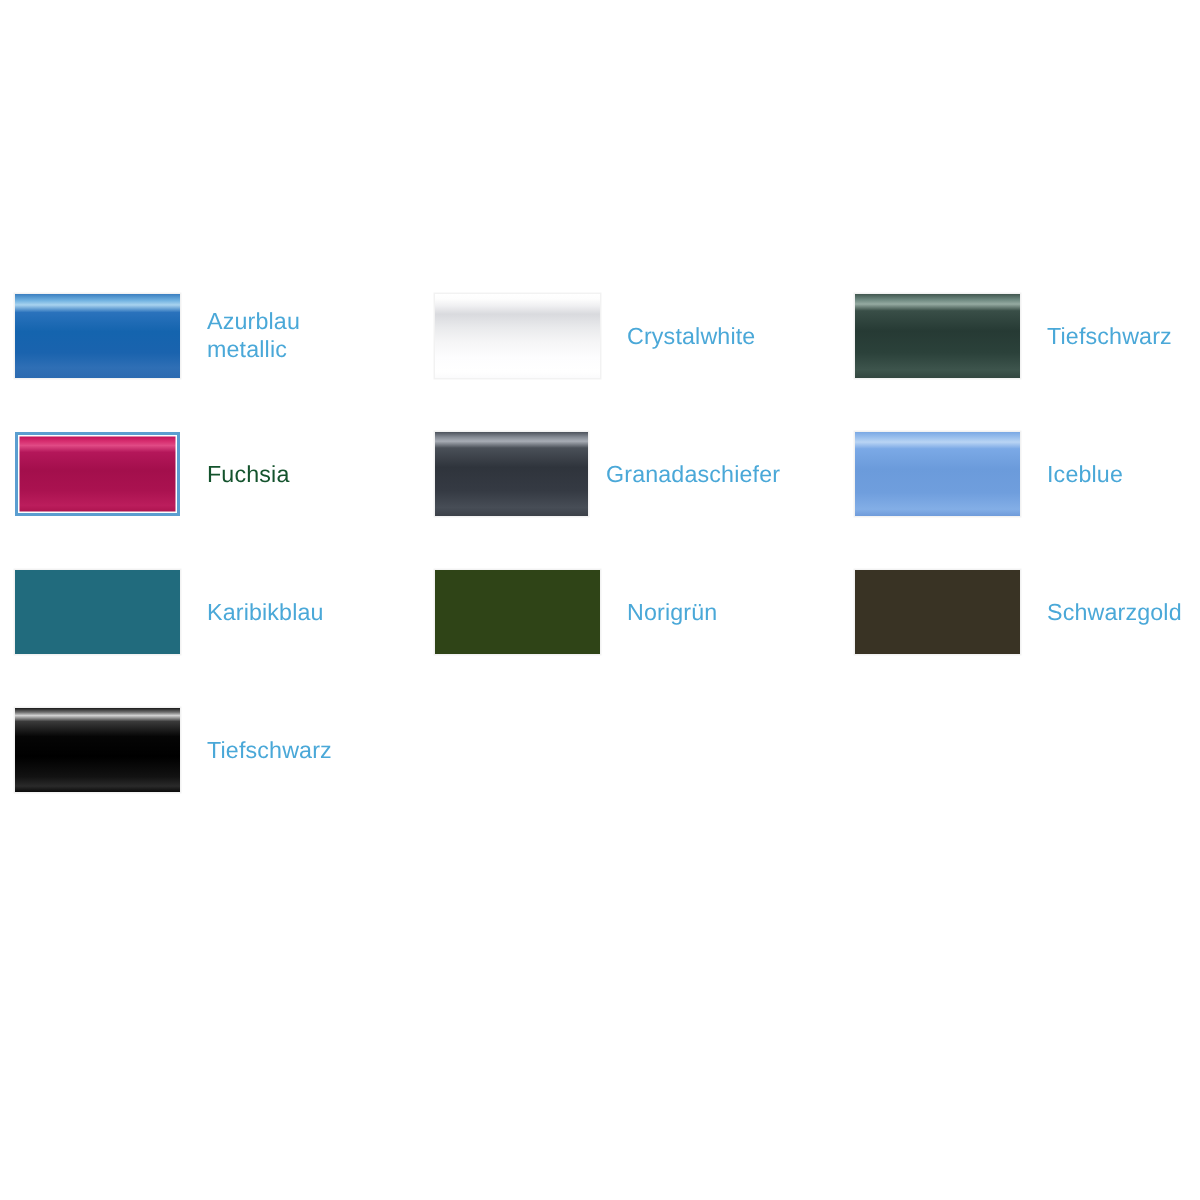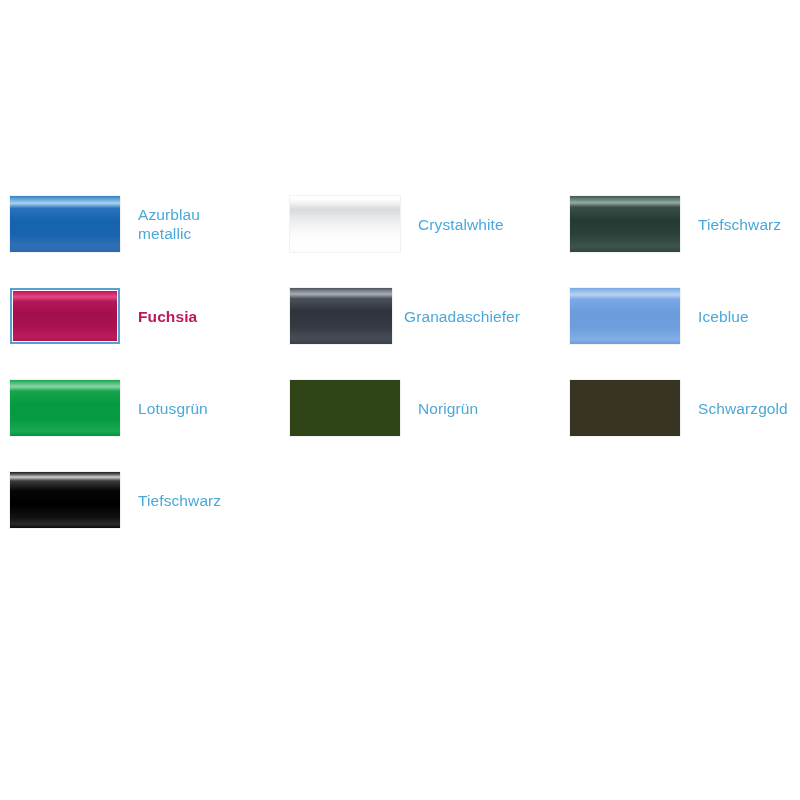--- a/index.html
+++ b/index.html
@@ -71,22 +71,22 @@
   .swatch-label {
     margin-left: 18px;
     font-size: 15.5px;
     line-height: 19px;
     color: #4aa8d8;
     white-space: pre-line;
     letter-spacing: 0.1px;
   }
 
   .swatch-cell.selected .swatch-label {
-    color: #be185d;
-    font-weight: bold;
+    color: #14532d;
+    font-weight: normal;
     text-align: center;
   }
 
   
   .chip-wrap.narrow {
     width: 102px;
     flex: 0 0 102px;
   }
   .swatch-cell.narrow .swatch-label {
     margin-left: 12px;
@@ -129,23 +129,23 @@
         <span class="swatch-label">Granadaschiefer</span>
       </div>
       <div class="swatch-cell">
         <div class="chip-wrap">
           <div class="chip" style="background: linear-gradient(rgb(122, 168, 228) 0%, rgb(157, 194, 238) 7%, rgb(185, 212, 244) 12%, rgb(123, 169, 230) 20%, rgb(107, 155, 219) 44%, rgb(111, 158, 221) 72%, rgb(131, 174, 230) 92%, rgb(111, 155, 218) 100%);"></div>
         </div>
         <span class="swatch-label">Iceblue</span>
       </div>
       <div class="swatch-cell">
         <div class="chip-wrap">
-          <div class="chip" style="background: linear-gradient(rgb(22, 166, 77) 0%, rgb(95, 196, 132) 7%, rgb(138, 214, 164) 12%, rgb(23, 164, 77) 20%, rgb(4, 154, 64) 44%, rgb(7, 156, 67) 72%, rgb(25, 169, 82) 92%, rgb(2, 150, 64) 100%);"></div>
+          <div class="chip" style="background: linear-gradient(rgb(33, 107, 125) 0%, rgb(33, 107, 125) 100%);"></div>
         </div>
-        <span class="swatch-label">Lotusgrün</span>
+        <span class="swatch-label">Karibikblau</span>
       </div>
       <div class="swatch-cell">
         <div class="chip-wrap">
           <div class="chip" style="background: linear-gradient(rgb(47, 68, 23) 0%, rgb(47, 68, 23) 100%);"></div>
         </div>
         <span class="swatch-label">Norigrün</span>
       </div>
       <div class="swatch-cell">
         <div class="chip-wrap">
           <div class="chip" style="background: linear-gradient(rgb(57, 51, 36) 0%, rgb(57, 51, 36) 100%);"></div>

